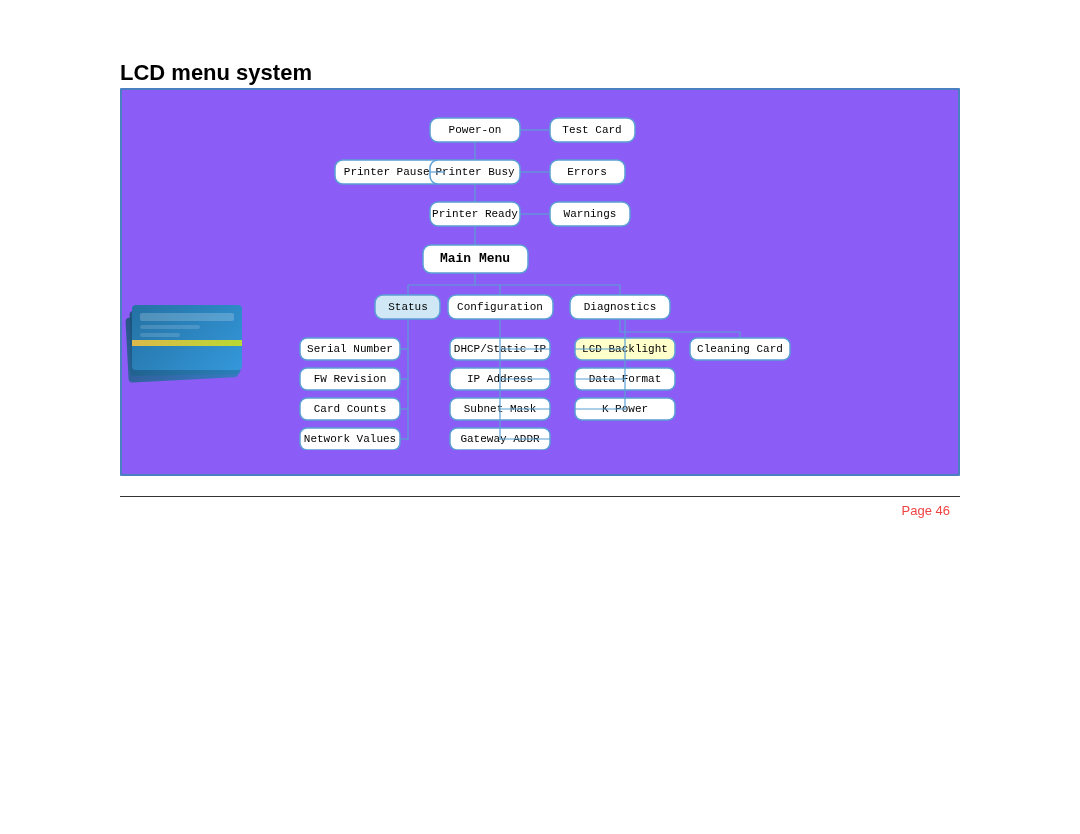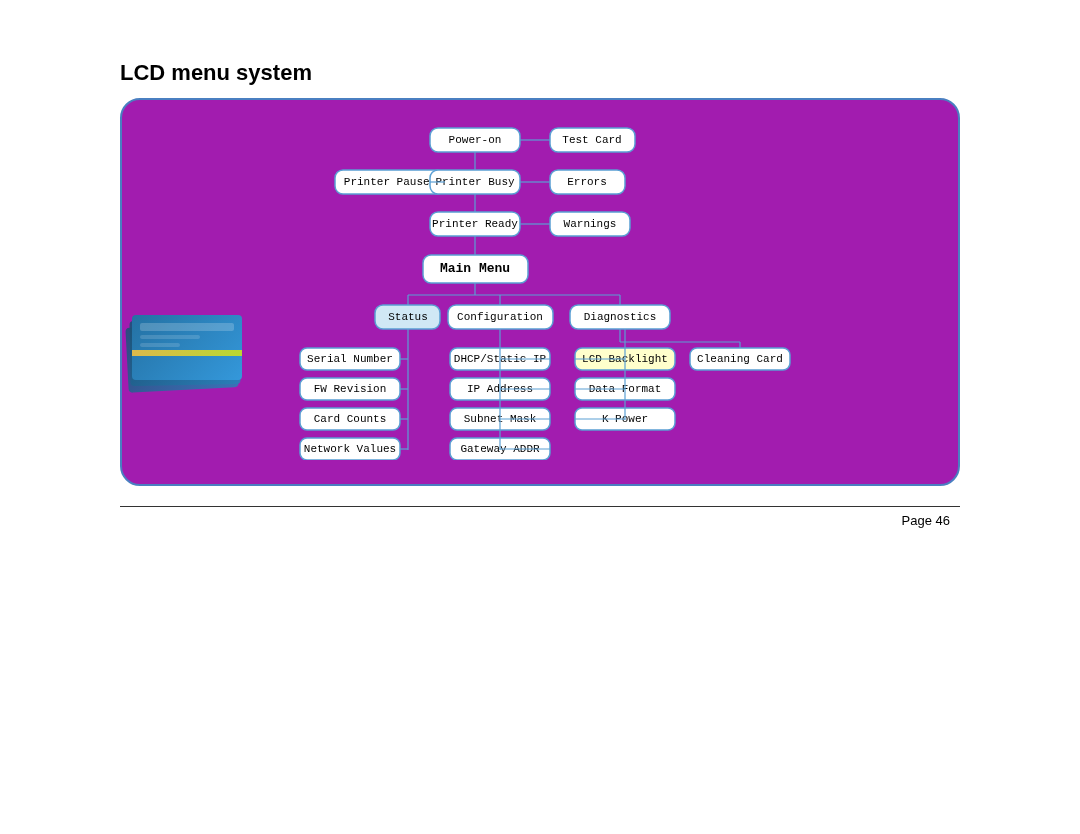--- a/index.html
+++ b/index.html
@@ -12,36 +12,36 @@
       overflow: hidden;
     }
 
     .page-container {
       padding: 60px 120px 40px 120px;
     }
 
     .page-title {
       font-size: 22px;
       font-weight: bold;
-      margin-bottom: 12px;
+      margin-bottom: 2px;
       color: #000;
     }
 
     .page-description {
       font-size: 13px;
       color: #333;
       line-height: 1.5;
       margin-bottom: 24px;
       text-align: center;
     }
 
     .diagram-container {
       border: 2px solid #4a7fc1;
-      border-radius: 20px;
-      background: #a21caf;
+      border-radius: 1px;
+      background: #8b5cf6;
       padding: 20px;
       position: relative;
       width: 100%;
       min-height: 340px;
     }
 
     
     .diagram-svg {
       width: 100%;
       height: 340px;
@@ -70,21 +70,21 @@
     .footer-line {
       border: none;
       border-top: 1px solid #333;
       margin-top: 20px;
       margin-bottom: 6px;
     }
 
     .footer-page {
       text-align: right;
       font-size: 13px;
-      color: #000000;
+      color: #ef4444;
       padding-right: 10px;
     }
   </style>
 </head>
 <body>
 
 <div class="page-container">
   <div class="page-title">LCD menu system</div>
 
   <div class="diagram-container">

